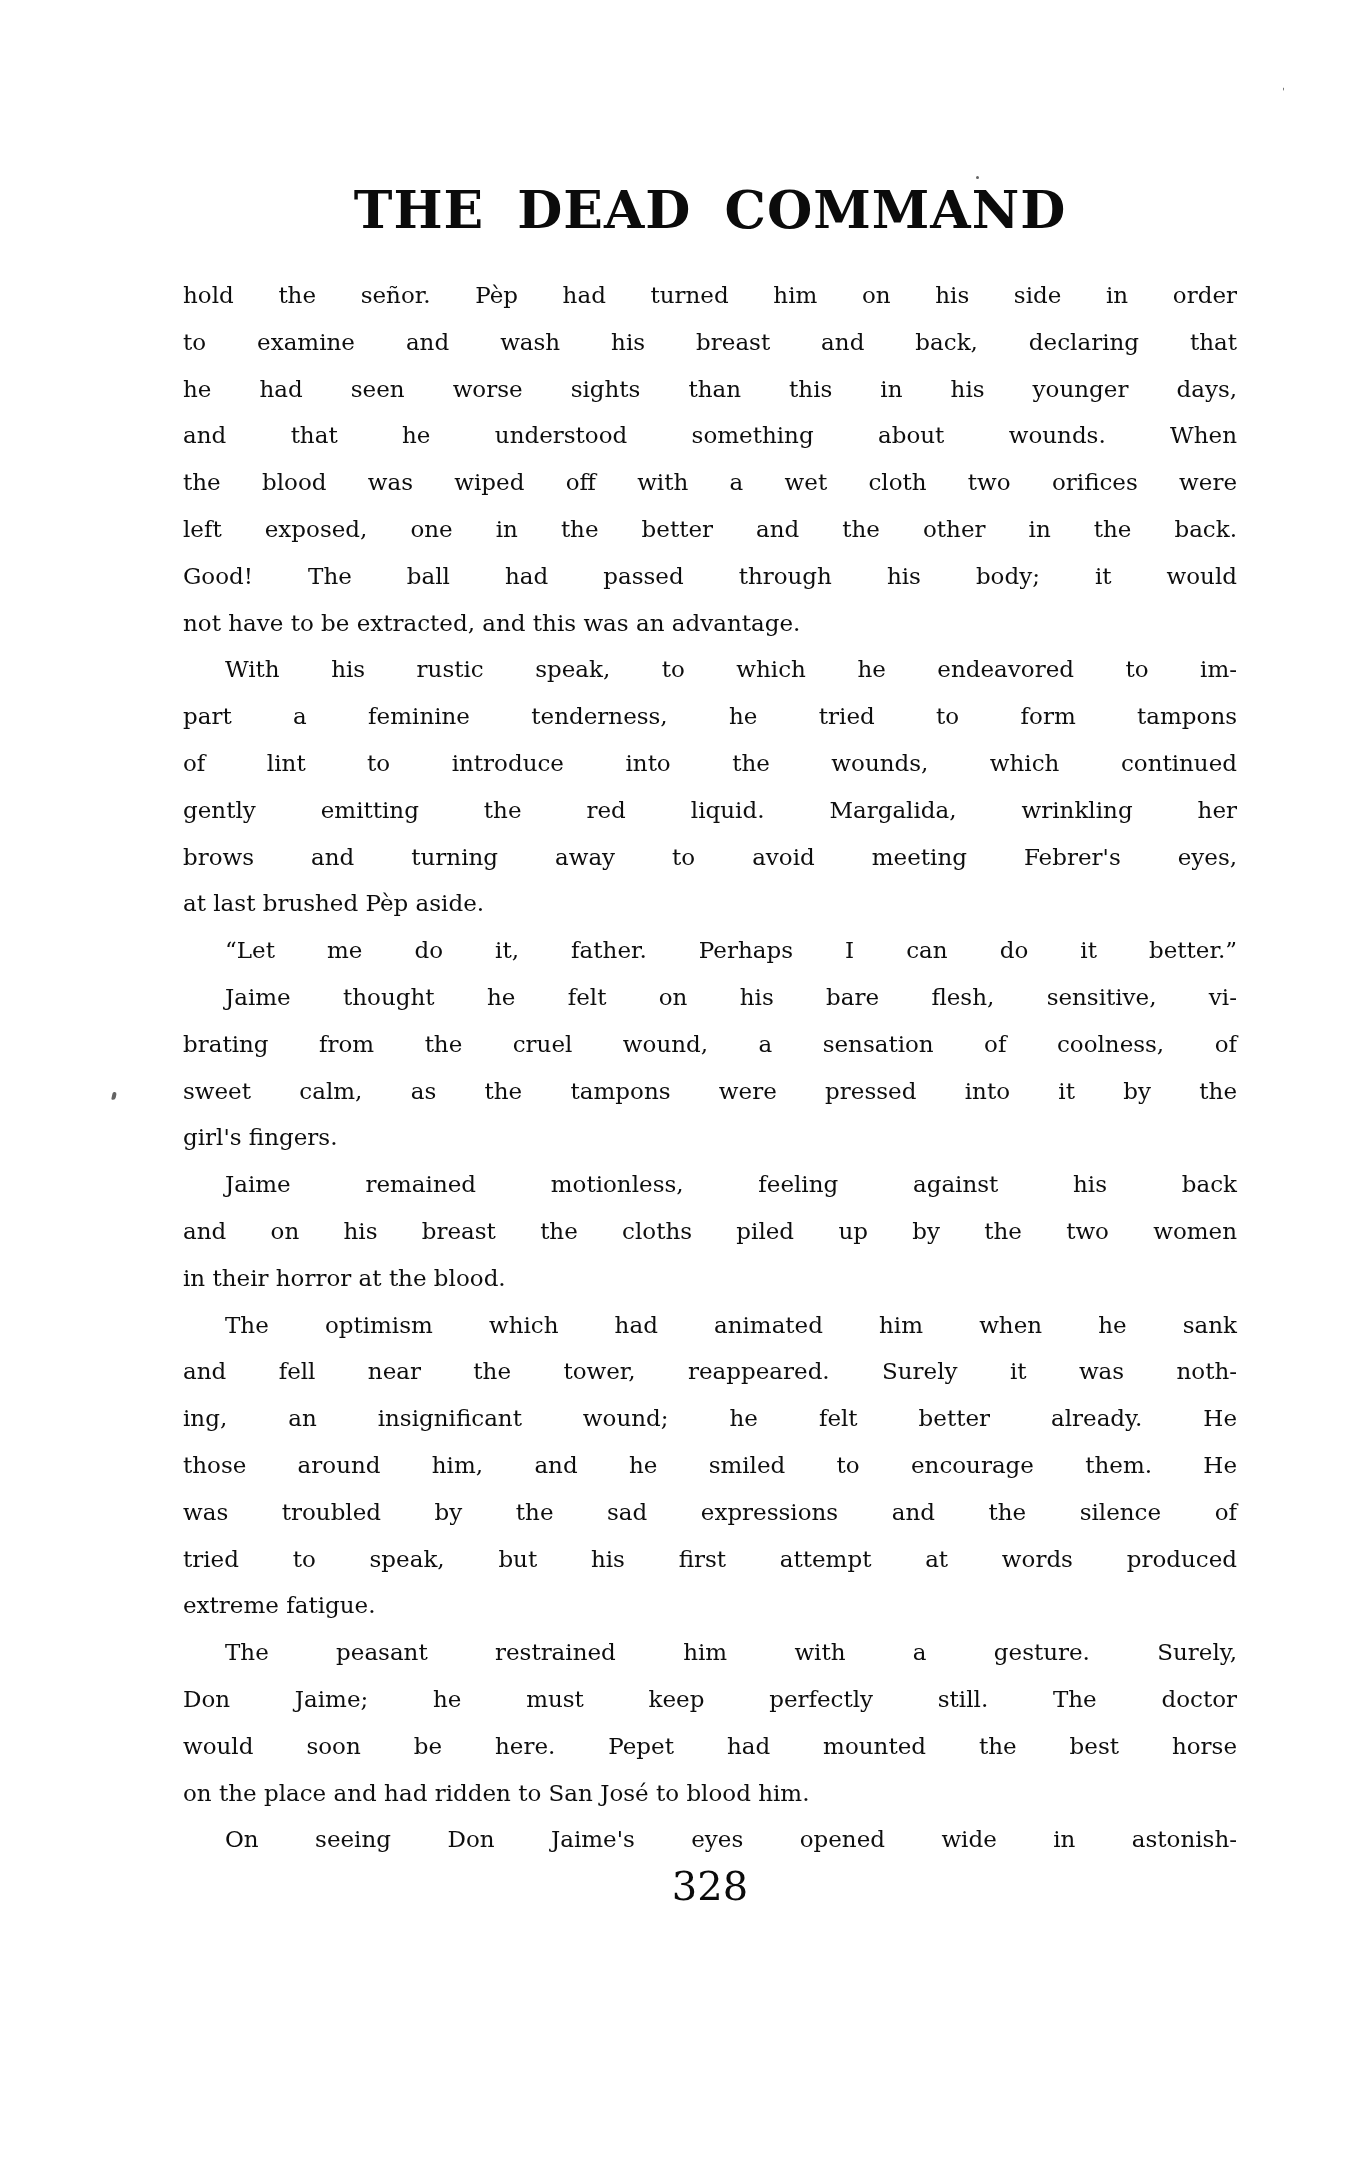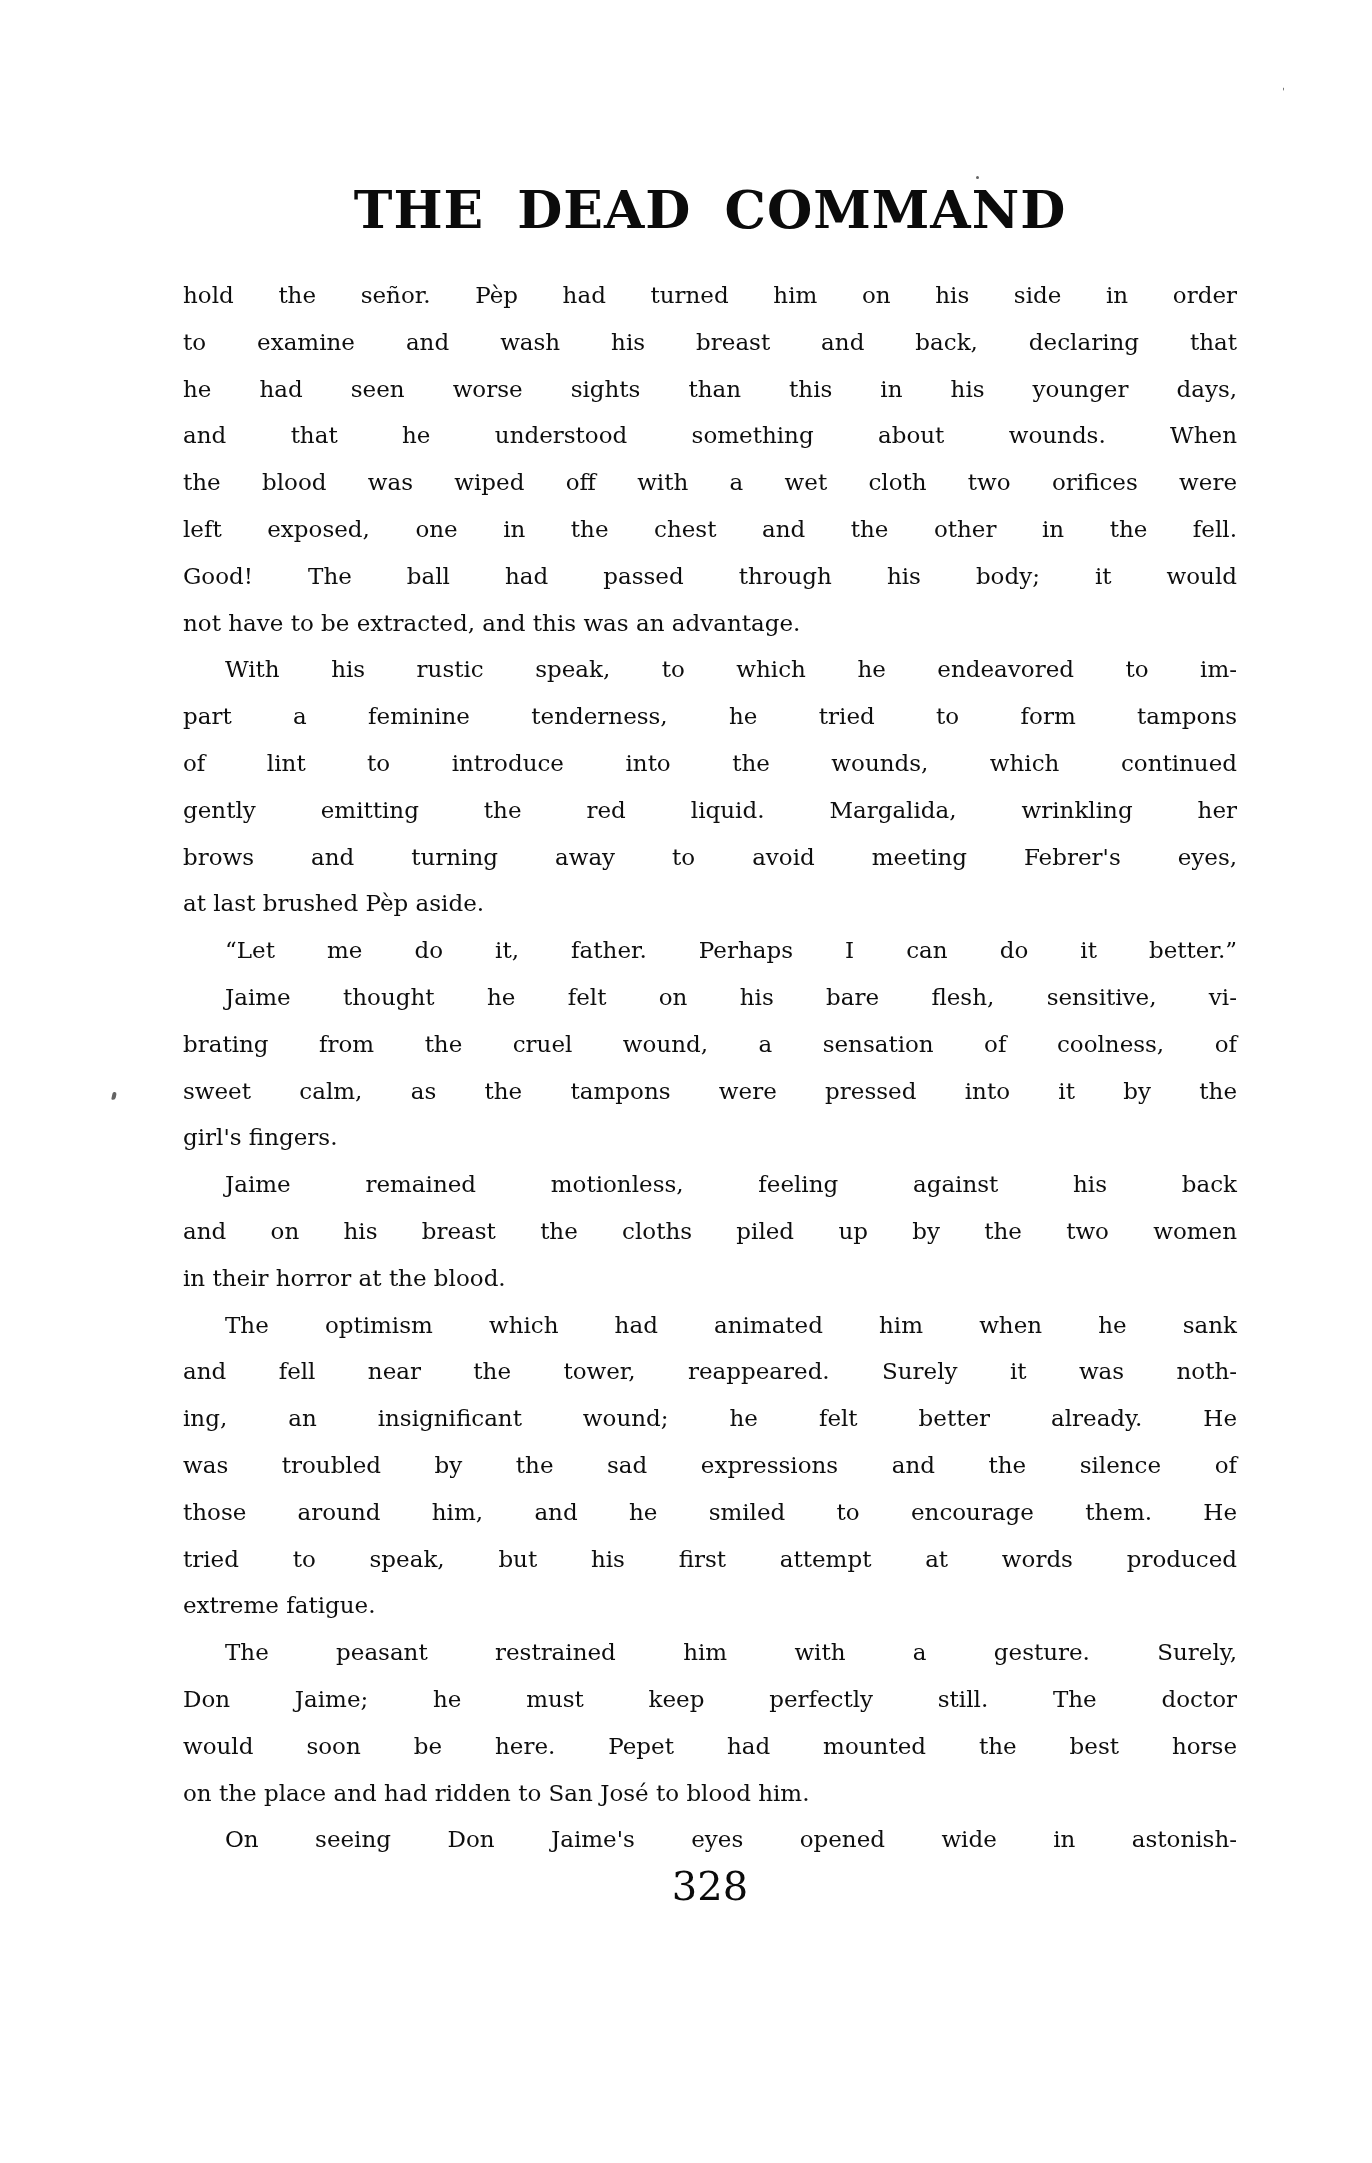--- a/index.html
+++ b/index.html
@@ -84,21 +84,21 @@
   <div class="content">
     <h1 class="running-head">THE DEAD COMMAND</h1>
 
     <div class="text-block" id="paragraphs">
         <div class="paragraph">
           <div class="line">hold the señor. Pèp had turned him on his side in order</div>
           <div class="line">to examine and wash his breast and back, declaring that</div>
           <div class="line">he had seen worse sights than this in his younger days,</div>
           <div class="line">and that he understood something about wounds. When</div>
           <div class="line">the blood was wiped off with a wet cloth two orifices were</div>
-          <div class="line">left exposed, one in the chest and the other in the fell.</div>
+          <div class="line">left exposed, one in the better and the other in the back.</div>
           <div class="line">Good! The ball had passed through his body; it would</div>
           <div class="line last">not have to be extracted, and this was an advantage.</div>
         </div>
         <div class="paragraph">
           <div class="line first">With his rustic speak, to which he endeavored to im-</div>
           <div class="line">part a feminine tenderness, he tried to form tampons</div>
           <div class="line">of lint to introduce into the wounds, which continued</div>
           <div class="line">gently emitting the red liquid. Margalida, wrinkling her</div>
           <div class="line">brows and turning away to avoid meeting Febrer's eyes,</div>
           <div class="line last">at last brushed Pèp aside.</div>
@@ -114,22 +114,22 @@
         </div>
         <div class="paragraph">
           <div class="line first">Jaime remained motionless, feeling against his back</div>
           <div class="line">and on his breast the cloths piled up by the two women</div>
           <div class="line last">in their horror at the blood.</div>
         </div>
         <div class="paragraph">
           <div class="line first">The optimism which had animated him when he sank</div>
           <div class="line">and fell near the tower, reappeared. Surely it was noth-</div>
           <div class="line">ing, an insignificant wound; he felt better already. He</div>
+          <div class="line">those around him, and he smiled to encourage them. He</div>
           <div class="line">was troubled by the sad expressions and the silence of</div>
-          <div class="line">those around him, and he smiled to encourage them. He</div>
           <div class="line">tried to speak, but his first attempt at words produced</div>
           <div class="line last">extreme fatigue.</div>
         </div>
         <div class="paragraph">
           <div class="line first">The peasant restrained him with a gesture. Surely,</div>
           <div class="line">Don Jaime; he must keep perfectly still. The doctor</div>
           <div class="line">would soon be here. Pepet had mounted the best horse</div>
           <div class="line last">on the place and had ridden to San José to blood him.</div>
         </div>
         <div class="paragraph">

